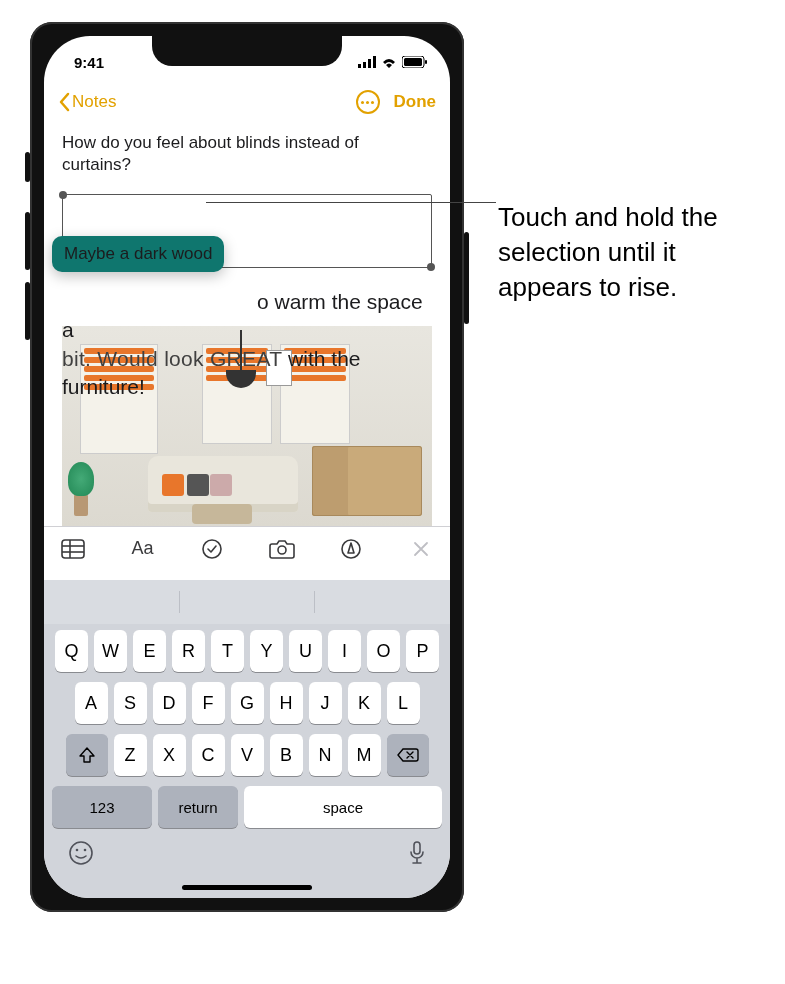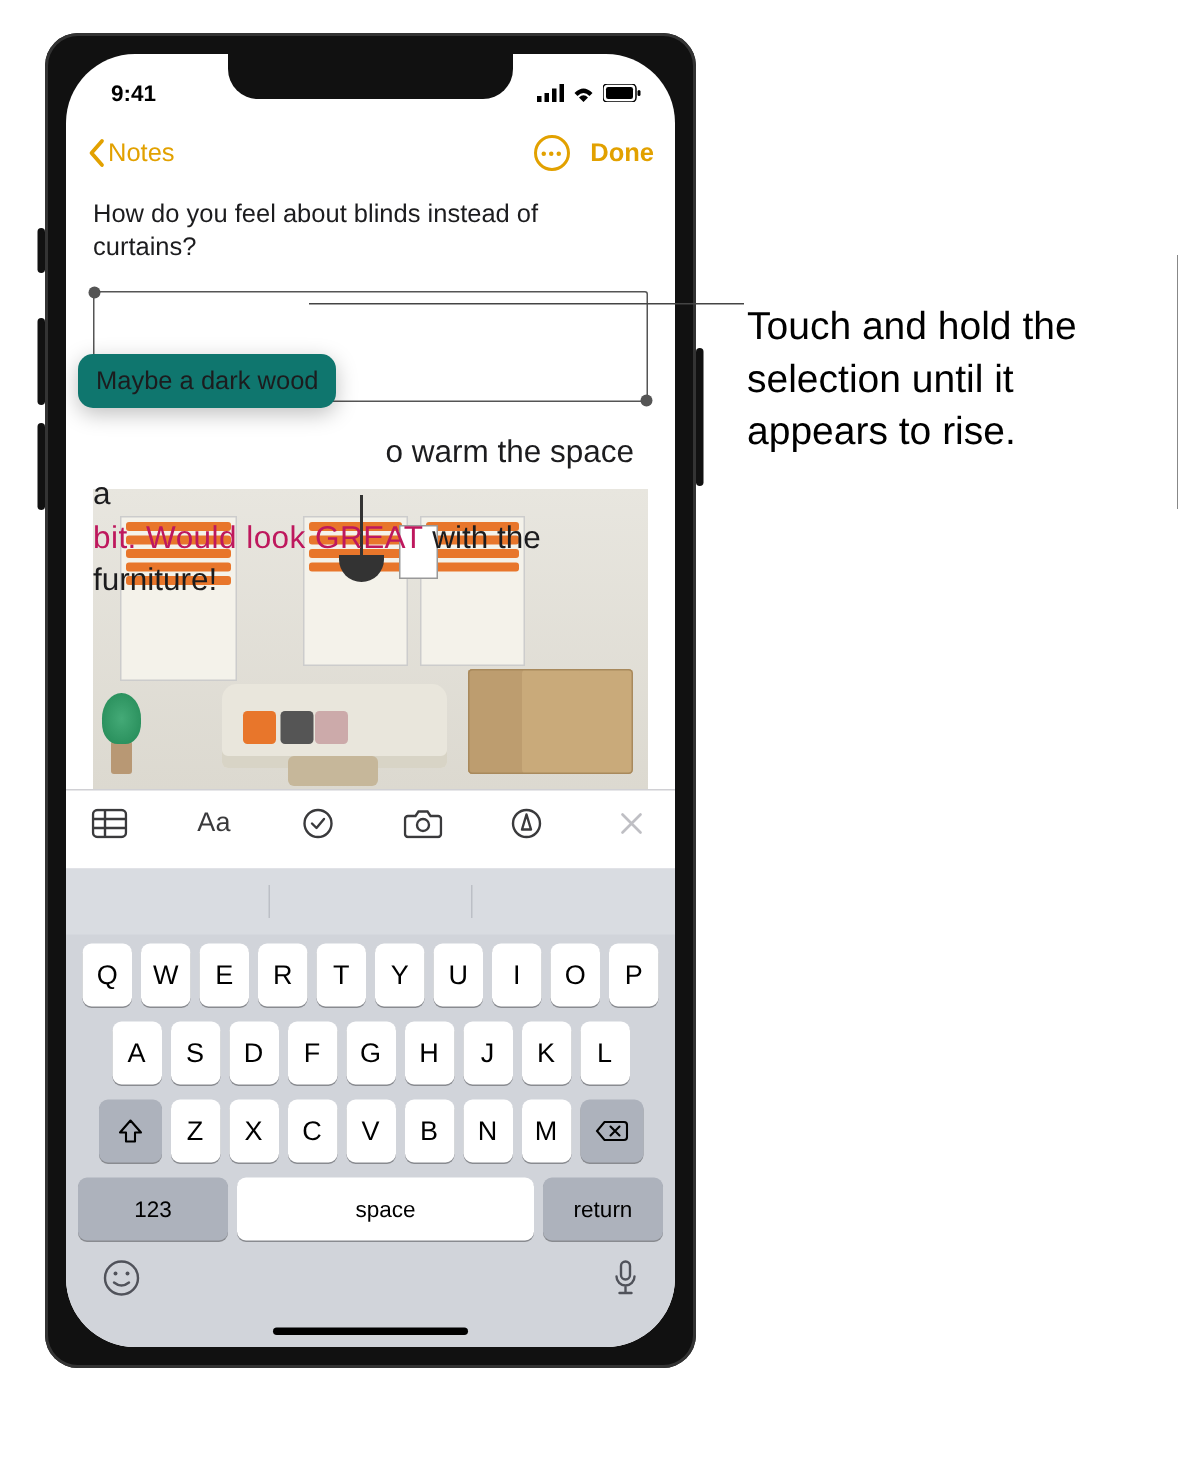--- a/index.html
+++ b/index.html
@@ -109,21 +109,21 @@
   .under-text {
     position:absolute;
     left:18px; top:208px;
     right:18px;
     font-size:21px;
     color:#1c1c1e;
     line-height:1.35;
     z-index:1;
     margin-top:44px;
   }
-  .under-text .blur { color:#be185d; letter-spacing:0.3px; }
+  .under-text .blur { color:#404040; letter-spacing:0.3px; }
 
   .photo {
     margin: 58px 0 0 0;
     width: 100%;
     height: 200px;
     background: linear-gradient(#e8e6df, #dcd9d0);
     position:relative;
     overflow:hidden;
   }
   .window { position:absolute; background:#f4f2ea; border:1px solid #ccc; }
@@ -374,22 +374,22 @@
             </div>
           <div class="key del">
             <svg width="22" height="16" viewBox="0 0 22 16">
                 <path d="M6 2 H19 a2 2 0 0 1 2 2 V12 a2 2 0 0 1 -2 2 H6 L1 8 Z" fill="none" stroke="#000" stroke-width="1.4"></path>
                 <path d="M10 5 L16 11 M16 5 L10 11" stroke="#000" stroke-width="1.4" stroke-linecap="round"></path>
               </svg>
           </div>
         </div>
         <div class="bottom-row">
           <div class="key num">123</div>
+          <div class="key return">return</div>
           <div class="key space">space</div>
-          <div class="key return">return</div>
         </div>
       </div>
       <div class="kbd-footer">
         <div>
           <svg width="26" height="26" viewBox="0 0 26 26">
               <circle cx="13" cy="13" r="11" fill="none" stroke="#50525a" stroke-width="1.6"></circle>
               <circle cx="9" cy="10" r="1.3" fill="#50525a"></circle>
               <circle cx="17" cy="10" r="1.3" fill="#50525a"></circle>
               <path d="M8 16 Q13 20 18 16" fill="none" stroke="#50525a" stroke-width="1.6" stroke-linecap="round"></path>
             </svg>

